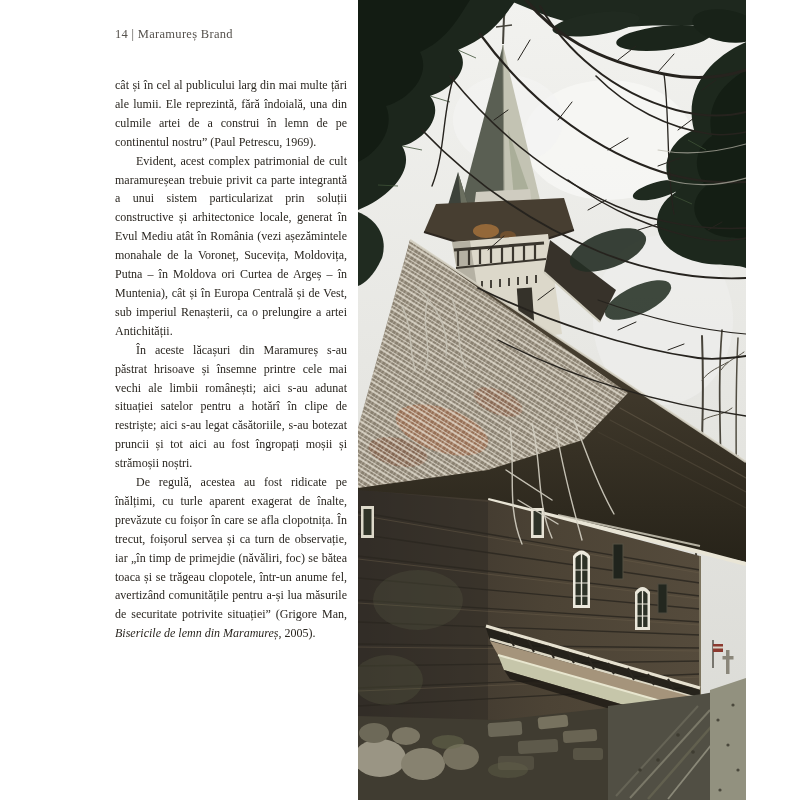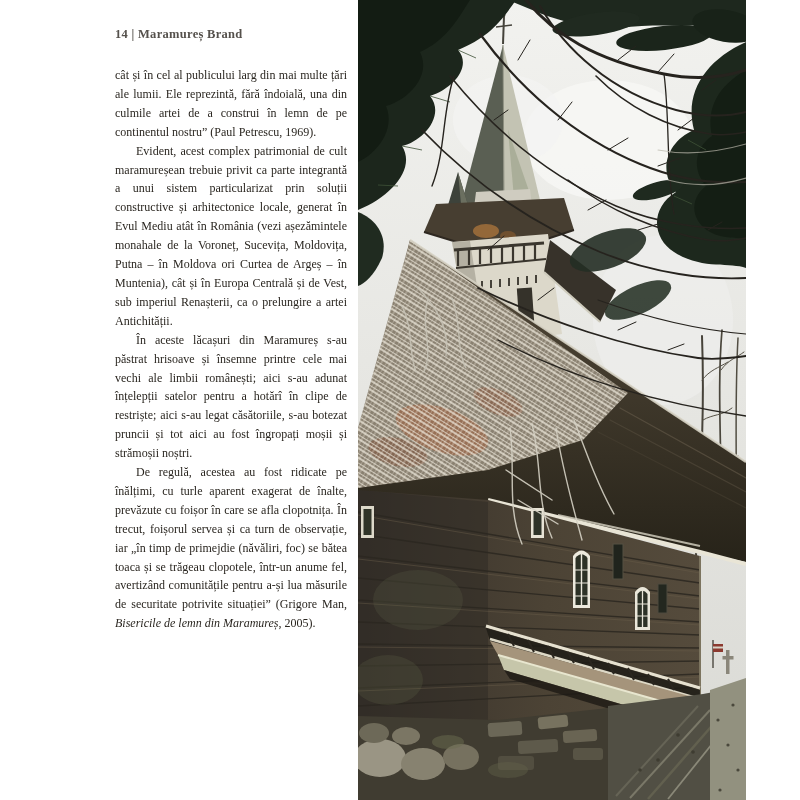--- a/index.html
+++ b/index.html
@@ -1,37 +1,37 @@
 <!DOCTYPE html>
 <html lang="ro"><head>
 <meta charset="utf-8">
 <style>
   html,body{margin:0;padding:0;background:#ffffff;}
   body{width:800px;height:800px;overflow:hidden;font-family:"Liberation Serif",serif;}
   .page{position:relative;width:800px;height:800px;background:#ffffff;}
   .text-col{position:absolute;left:115px;top:27px;width:232px;}
-  .running-header{font-weight:bold;font-size:12.5px;letter-spacing:.3px;color:#55514c;margin:0 0 24px 0;}
+  .running-header{font-weight:normal;font-size:12.5px;letter-spacing:.3px;color:#55514c;margin:0 0 34px 0;}
   .body-text{font-size:12px;line-height:18.9px;color:#2a2620;text-align:justify;}
   .para{margin:0;text-align:justify;}
   .para.indent{text-indent:21px;}
   .it{font-style:italic;}
   .photo{position:absolute;left:358px;top:0;width:388px;height:800px;overflow:hidden;}
   .photo svg{display:block;width:388px;height:800px;}
 </style>
 </head>
 <body>
 
 <div class="page">
 
   <div class="text-col">
     <p class="running-header">14 | Maramureș Brand</p>
     <div class="body-text">
         <p class="para"><span>cât și în cel al publicului larg din mai multe țări ale lumii. Ele reprezintă, fără îndoială, una din culmile artei de a construi în lemn de pe continentul nostru” (Paul Petrescu, 1969).</span></p>
         <p class="para indent"><span>Evident, acest complex patrimonial de cult maramureșean trebuie privit ca parte integrantă a unui sistem particularizat prin soluții constructive și arhitectonice locale, generat în Evul Mediu atât în România (vezi așezămintele monahale de la Voroneț, Sucevița, Moldovița, Putna – în Moldova ori Curtea de Argeș – în Muntenia), cât și în Europa Centrală și de Vest, sub imperiul Renașterii, ca o prelungire a artei Antichității.</span></p>
-        <p class="para indent"><span>În aceste lăcașuri din Maramureș s-au păstrat hrisoave și însemne printre cele mai vechi ale limbii românești; aici s-au adunat înțelepții satelor pentru a hotărî în clipe de restriște; aici s-au legat căsătoriile, s-au botezat pruncii și tot aici au fost îngropați moșii și strămoșii noștri.</span></p>
+        <p class="para indent"><span>În aceste lăcașuri din Maramureș s-au păstrat hrisoave și însemne printre cele mai vechi ale limbii românești; aici s-au adunat situației satelor pentru a hotărî în clipe de restriște; aici s-au legat căsătoriile, s-au botezat pruncii și tot aici au fost îngropați moșii și strămoșii noștri.</span></p>
         <p class="para indent"><span>De regulă, acestea au fost ridicate pe înălțimi, cu turle aparent exagerat de înalte, prevăzute cu foișor în care se afla clopotnița. În trecut, foișorul servea și ca turn de observație, iar „în timp de primejdie (năvăliri, foc) se bătea toaca și se trăgeau clopotele, într-un anume fel, avertizând comunitățile pentru a-și lua măsurile de securitate potrivite situației” (Grigore Man, </span><span class="it">Bisericile de lemn din Maramureș</span><span>, 2005).</span></p>
       </div>
   </div>
 
   <div class="photo">
   <svg viewBox="0 0 388 800" xmlns="http://www.w3.org/2000/svg">
     <defs>
       <linearGradient id="sky" x1="0" y1="0" x2="0" y2="1">
         <stop offset="0" stop-color="#f2f2ef"></stop>
             <stop offset="0.45" stop-color="#e7e7e3"></stop>

